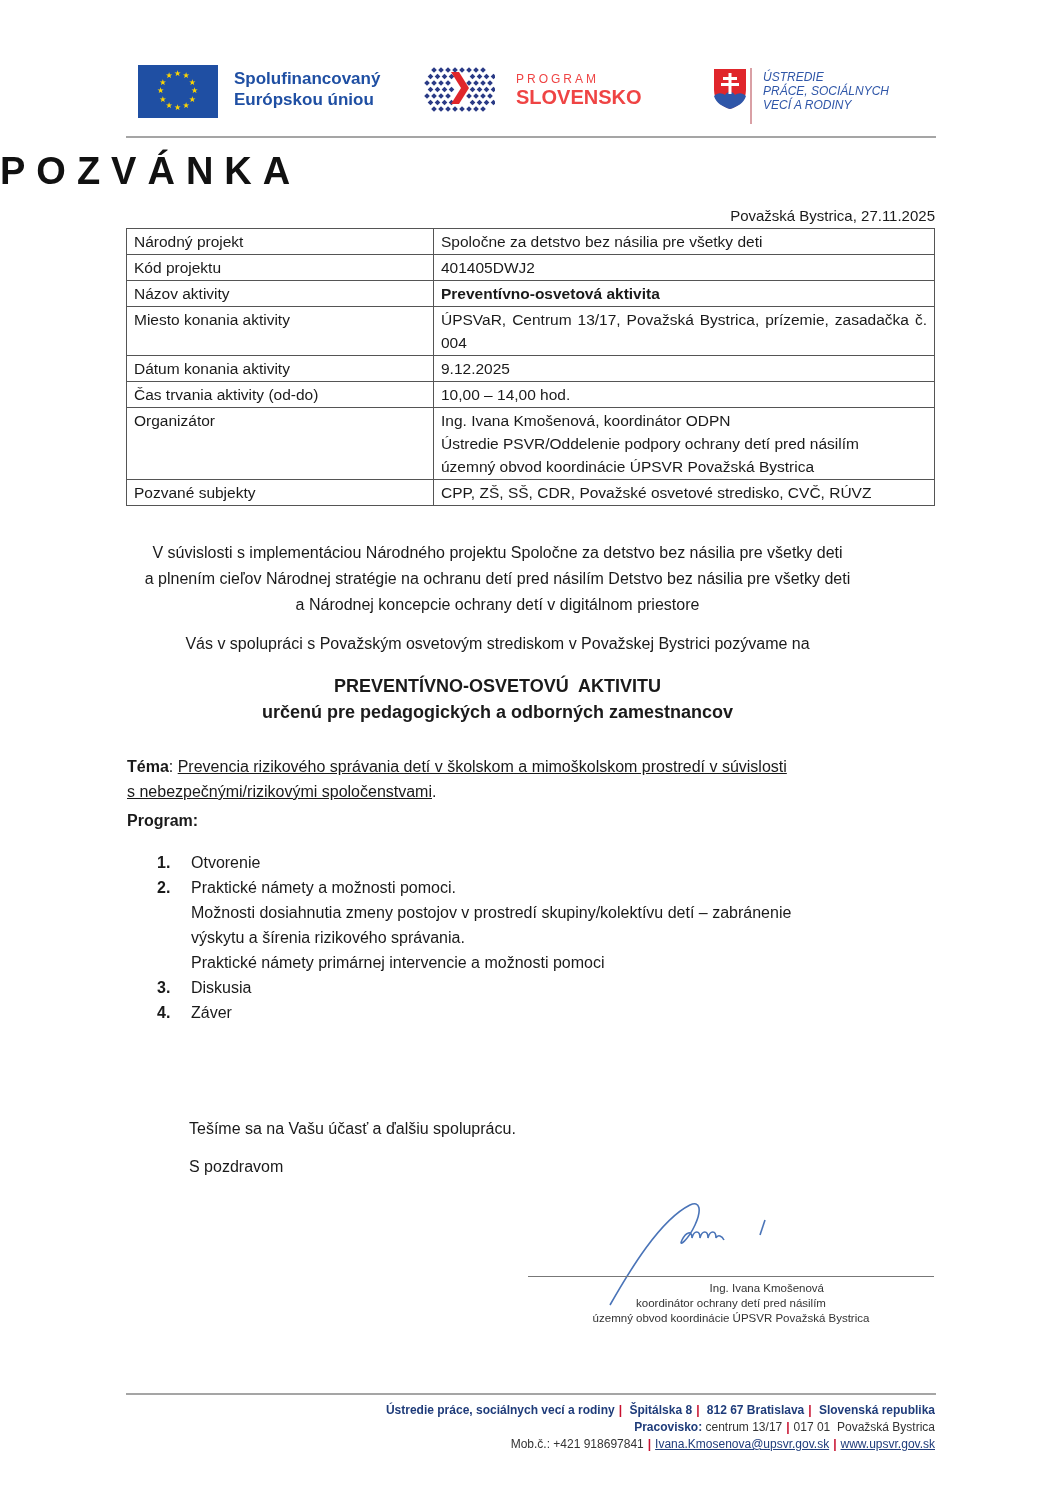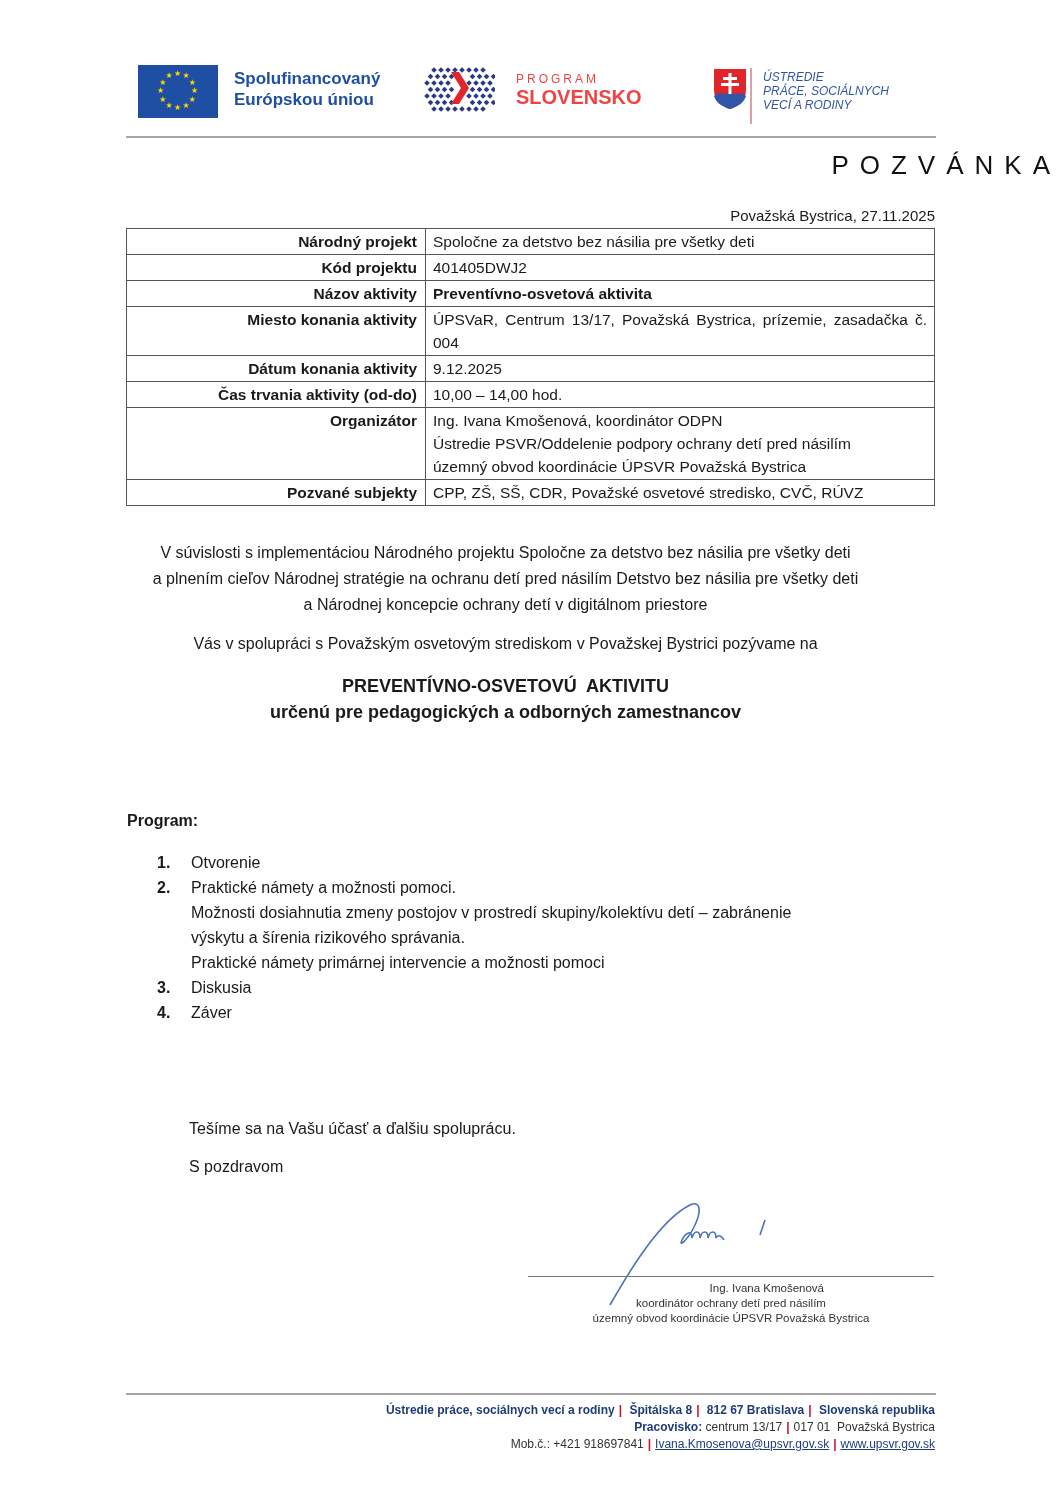--- a/index.html
+++ b/index.html
@@ -24,36 +24,36 @@
   .ps-text .l1 { font-size: 12px; letter-spacing: 3px; line-height: 14px; }
   .ps-text .l2 { font-size: 20px; font-weight: bold; line-height: 22px; }
   .upsvr-shield { position: absolute; left: 575px; top: 6px; width: 34px; height: 42px; }
   .upsvr-bar { position: absolute; left: 612px; top: 6px; width: 2px; height: 56px; background: #d9a0a5; }
   .upsvr-text {
     position: absolute; left: 625px; top: 8px; color: #2f56a8; font-size: 12px; line-height: 14px; font-style: italic;
   }
   .rule-top { position: absolute; left: 126px; top: 136px; width: 810px; height: 2px; background: #a5a5a5; }
 
   .title {
-    position: absolute; left: 0; width: 1061px; top: 150px; text-align: right;
-    font-weight: normal; font-size: 26px; letter-spacing: 11px; color: #111;
+    position: absolute; left: 0; width: 1061px; top: 150px; text-align: left;
+    font-weight: bold; font-size: 38px; letter-spacing: 11px; color: #111;
   }
   .place-date { position: absolute; right: 126px; top: 207px; font-size: 15px; }
 
   
   table.info {
     position: absolute; left: 126px; top: 228px; width: 809px;
     border-collapse: collapse; font-size: 15.5px;
   }
   table.info td { border: 1px solid #555; padding: 1px 7px; vertical-align: top; line-height: 23px; }
-  table.info td.k { width: 283px; text-align: right; font-weight: bold; padding-right: 8px; }
+  table.info td.k { width: 283px; font-weight: normal; padding-right: 16px; }
   table.info td.v { text-align: justify; }
   .bold { font-weight: bold; }
 
-  .center-block { position: absolute; left: 16px; width: 979px; text-align: center; font-size: 16px; line-height: 26px; }
+  .center-block { position: absolute; left: 8px; width: 979px; text-align: center; font-size: 16px; line-height: 26px; }
   .intro { top: 540px; }
   .invite { top: 631px; }
   .headline { top: 673px; font-weight: bold; font-size: 18px; line-height: 26px; }
 
   .tema { position: absolute; left: 127px; top: 754px; width: 800px; font-size: 16px; line-height: 25px; }
   .tema u { text-decoration: underline; }
   .prog-label { position: absolute; left: 127px; top: 812px; font-size: 16px; font-weight: bold; }
   .prog-list { position: absolute; left: 157px; top: 850px; font-size: 16px; line-height: 25px; width: 760px; }
   .prog-item { position: relative; padding-left: 34px; }
   .prog-item .num { position: absolute; left: 0; top: 0; font-weight: bold; }
@@ -235,20 +235,24 @@
     <div>V súvislosti s implementáciou Národného projektu Spoločne za detstvo bez násilia pre všetky deti</div>
     <div>a plnením cieľov Národnej stratégie na ochranu detí pred násilím Detstvo bez násilia pre všetky deti</div>
     <div>a Národnej koncepcie ochrany detí v digitálnom priestore</div>
   </div>
   <div class="center-block invite">Vás v spolupráci s Považským osvetovým strediskom v Považskej Bystrici pozývame na</div>
   <div class="center-block headline">
     <div style="white-space:pre">PREVENTÍVNO-OSVETOVÚ  AKTIVITU</div>
     <div>určenú pre pedagogických a odborných zamestnancov</div>
   </div>
 
+  <div class="tema">
+    <span class="bold">Téma</span>: <u>Prevencia rizikového správania detí v školskom a mimoškolskom prostredí v súvislosti</u><br>
+    <u>s nebezpečnými/rizikovými spoločenstvami</u>.
+  </div>
 
   <div class="prog-label">Program:</div>
   <div class="prog-list">
     <div class="prog-item">
       <span class="num">1.</span>
       <div>Otvorenie</div>
     </div>
     <div class="prog-item">
       <span class="num">2.</span>
       <div>Praktické námety a možnosti pomoci.</div>

